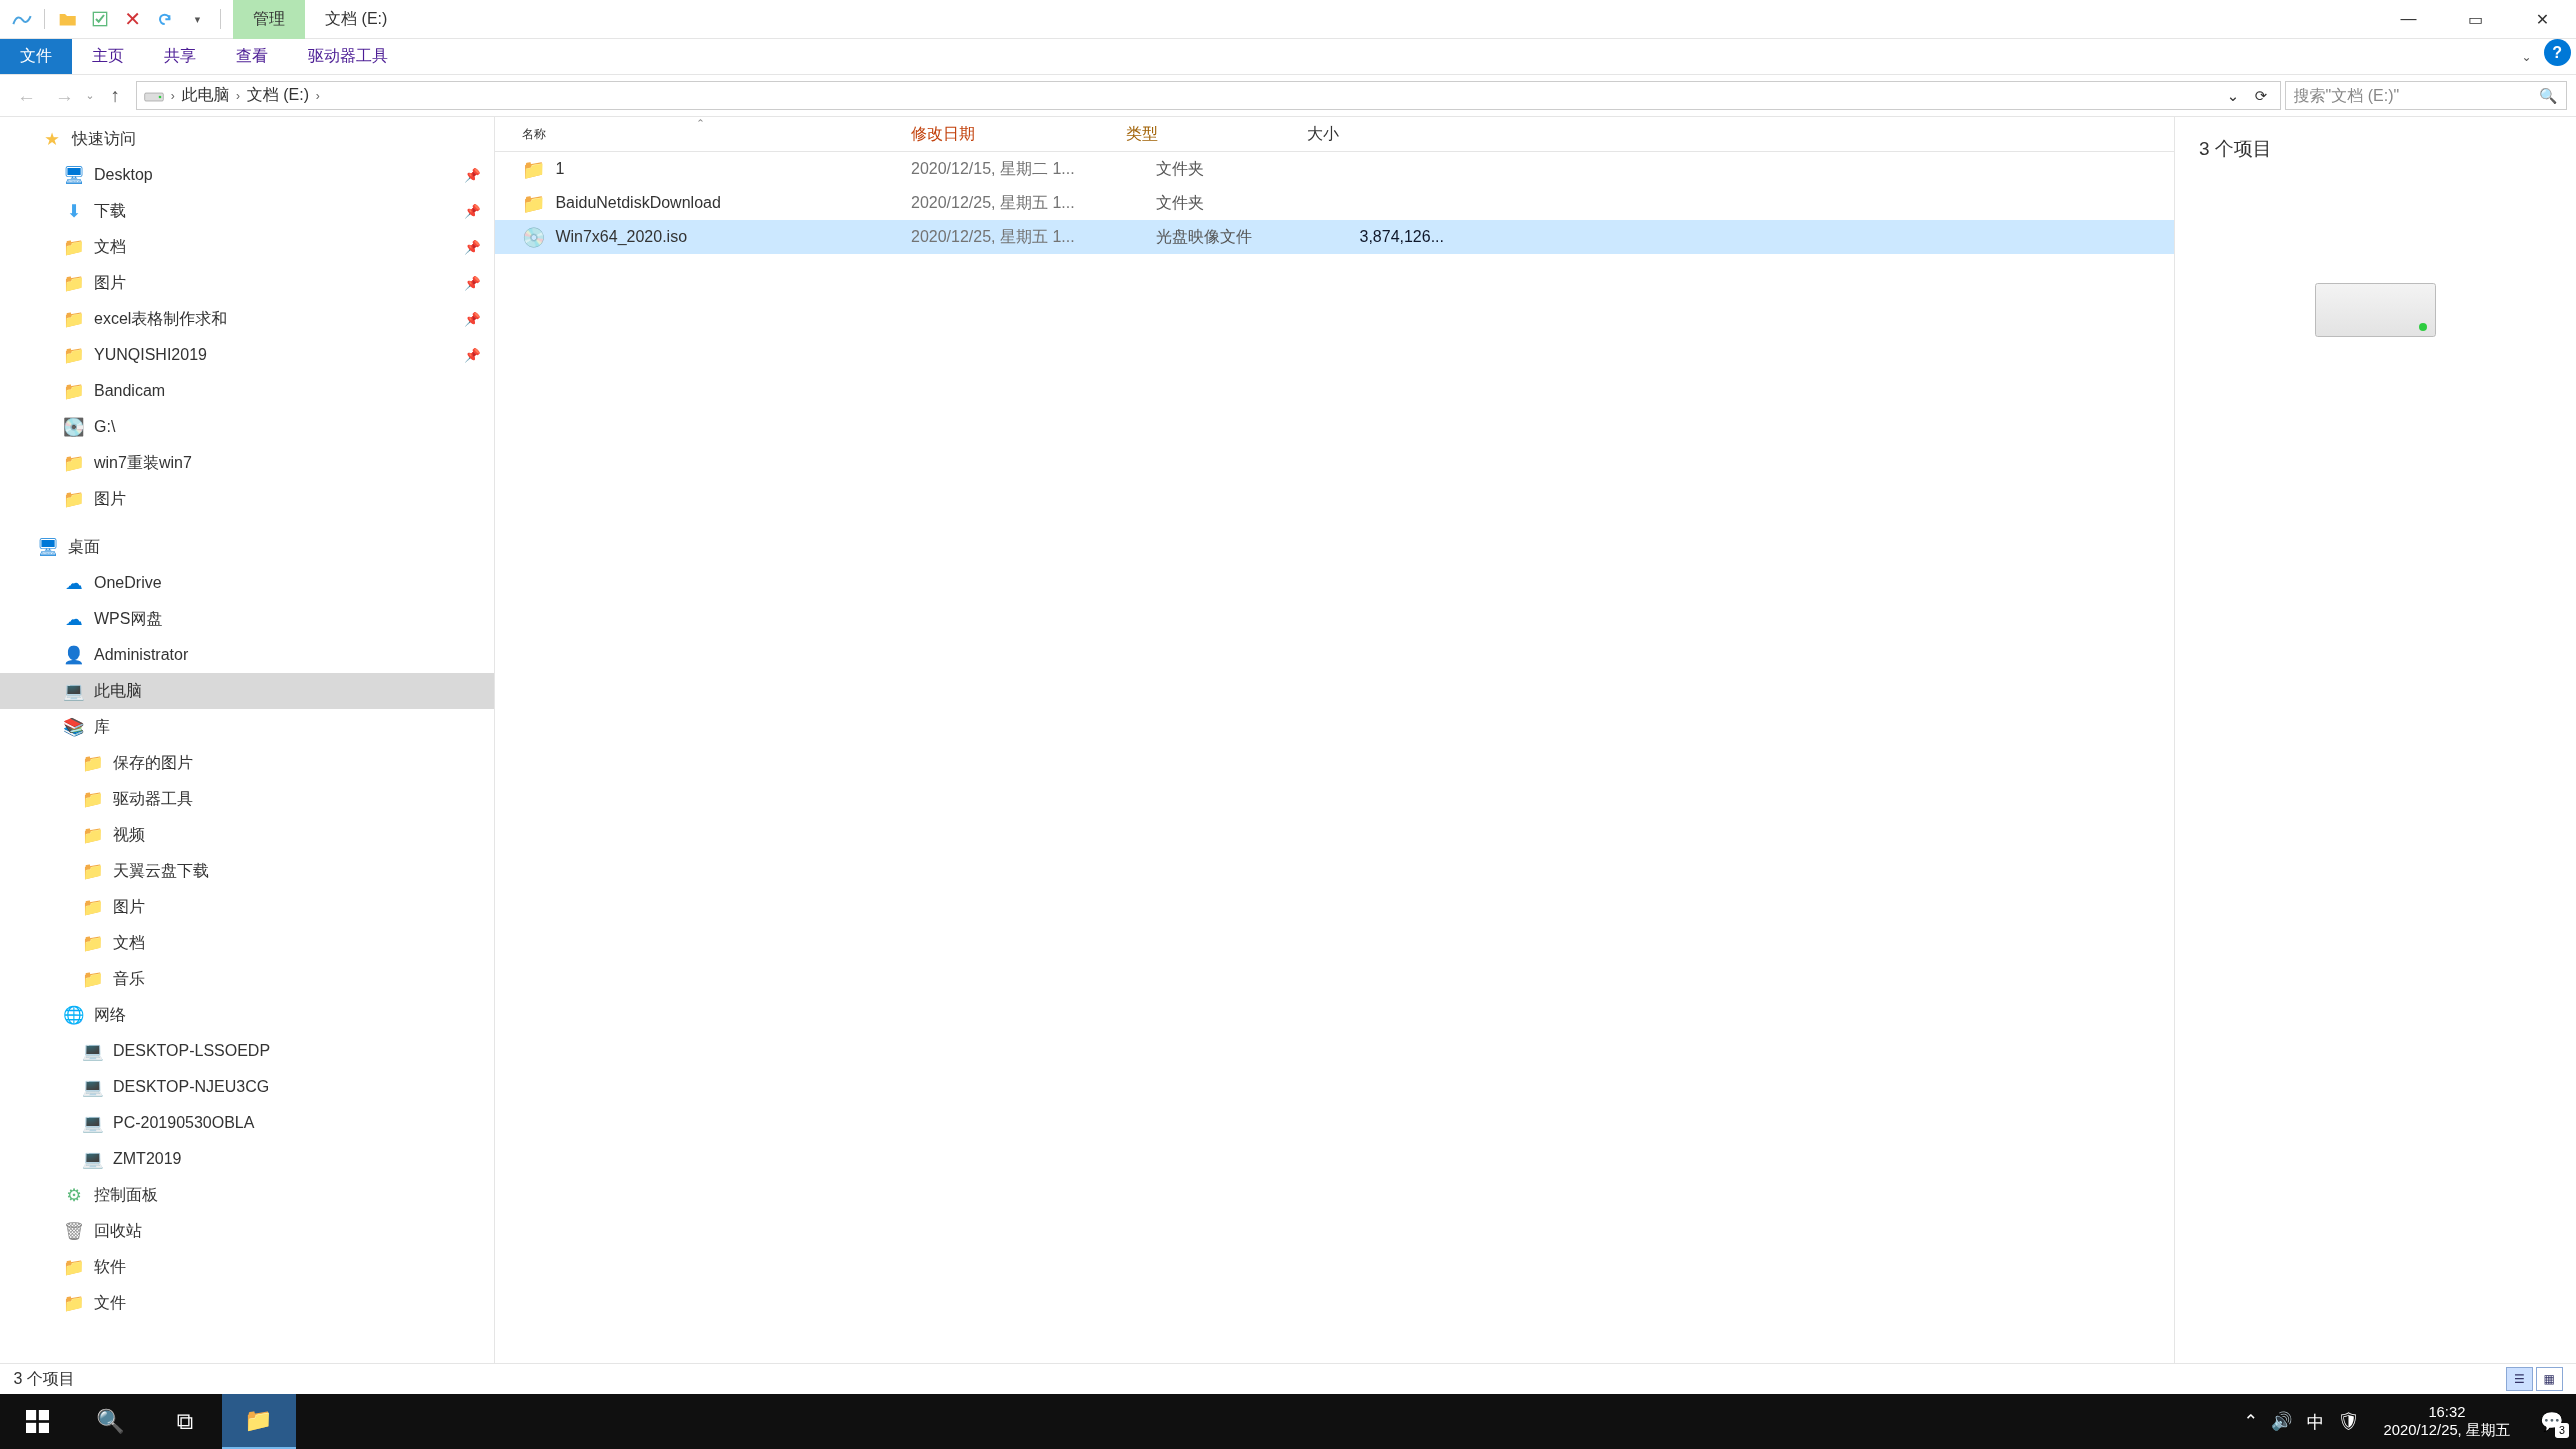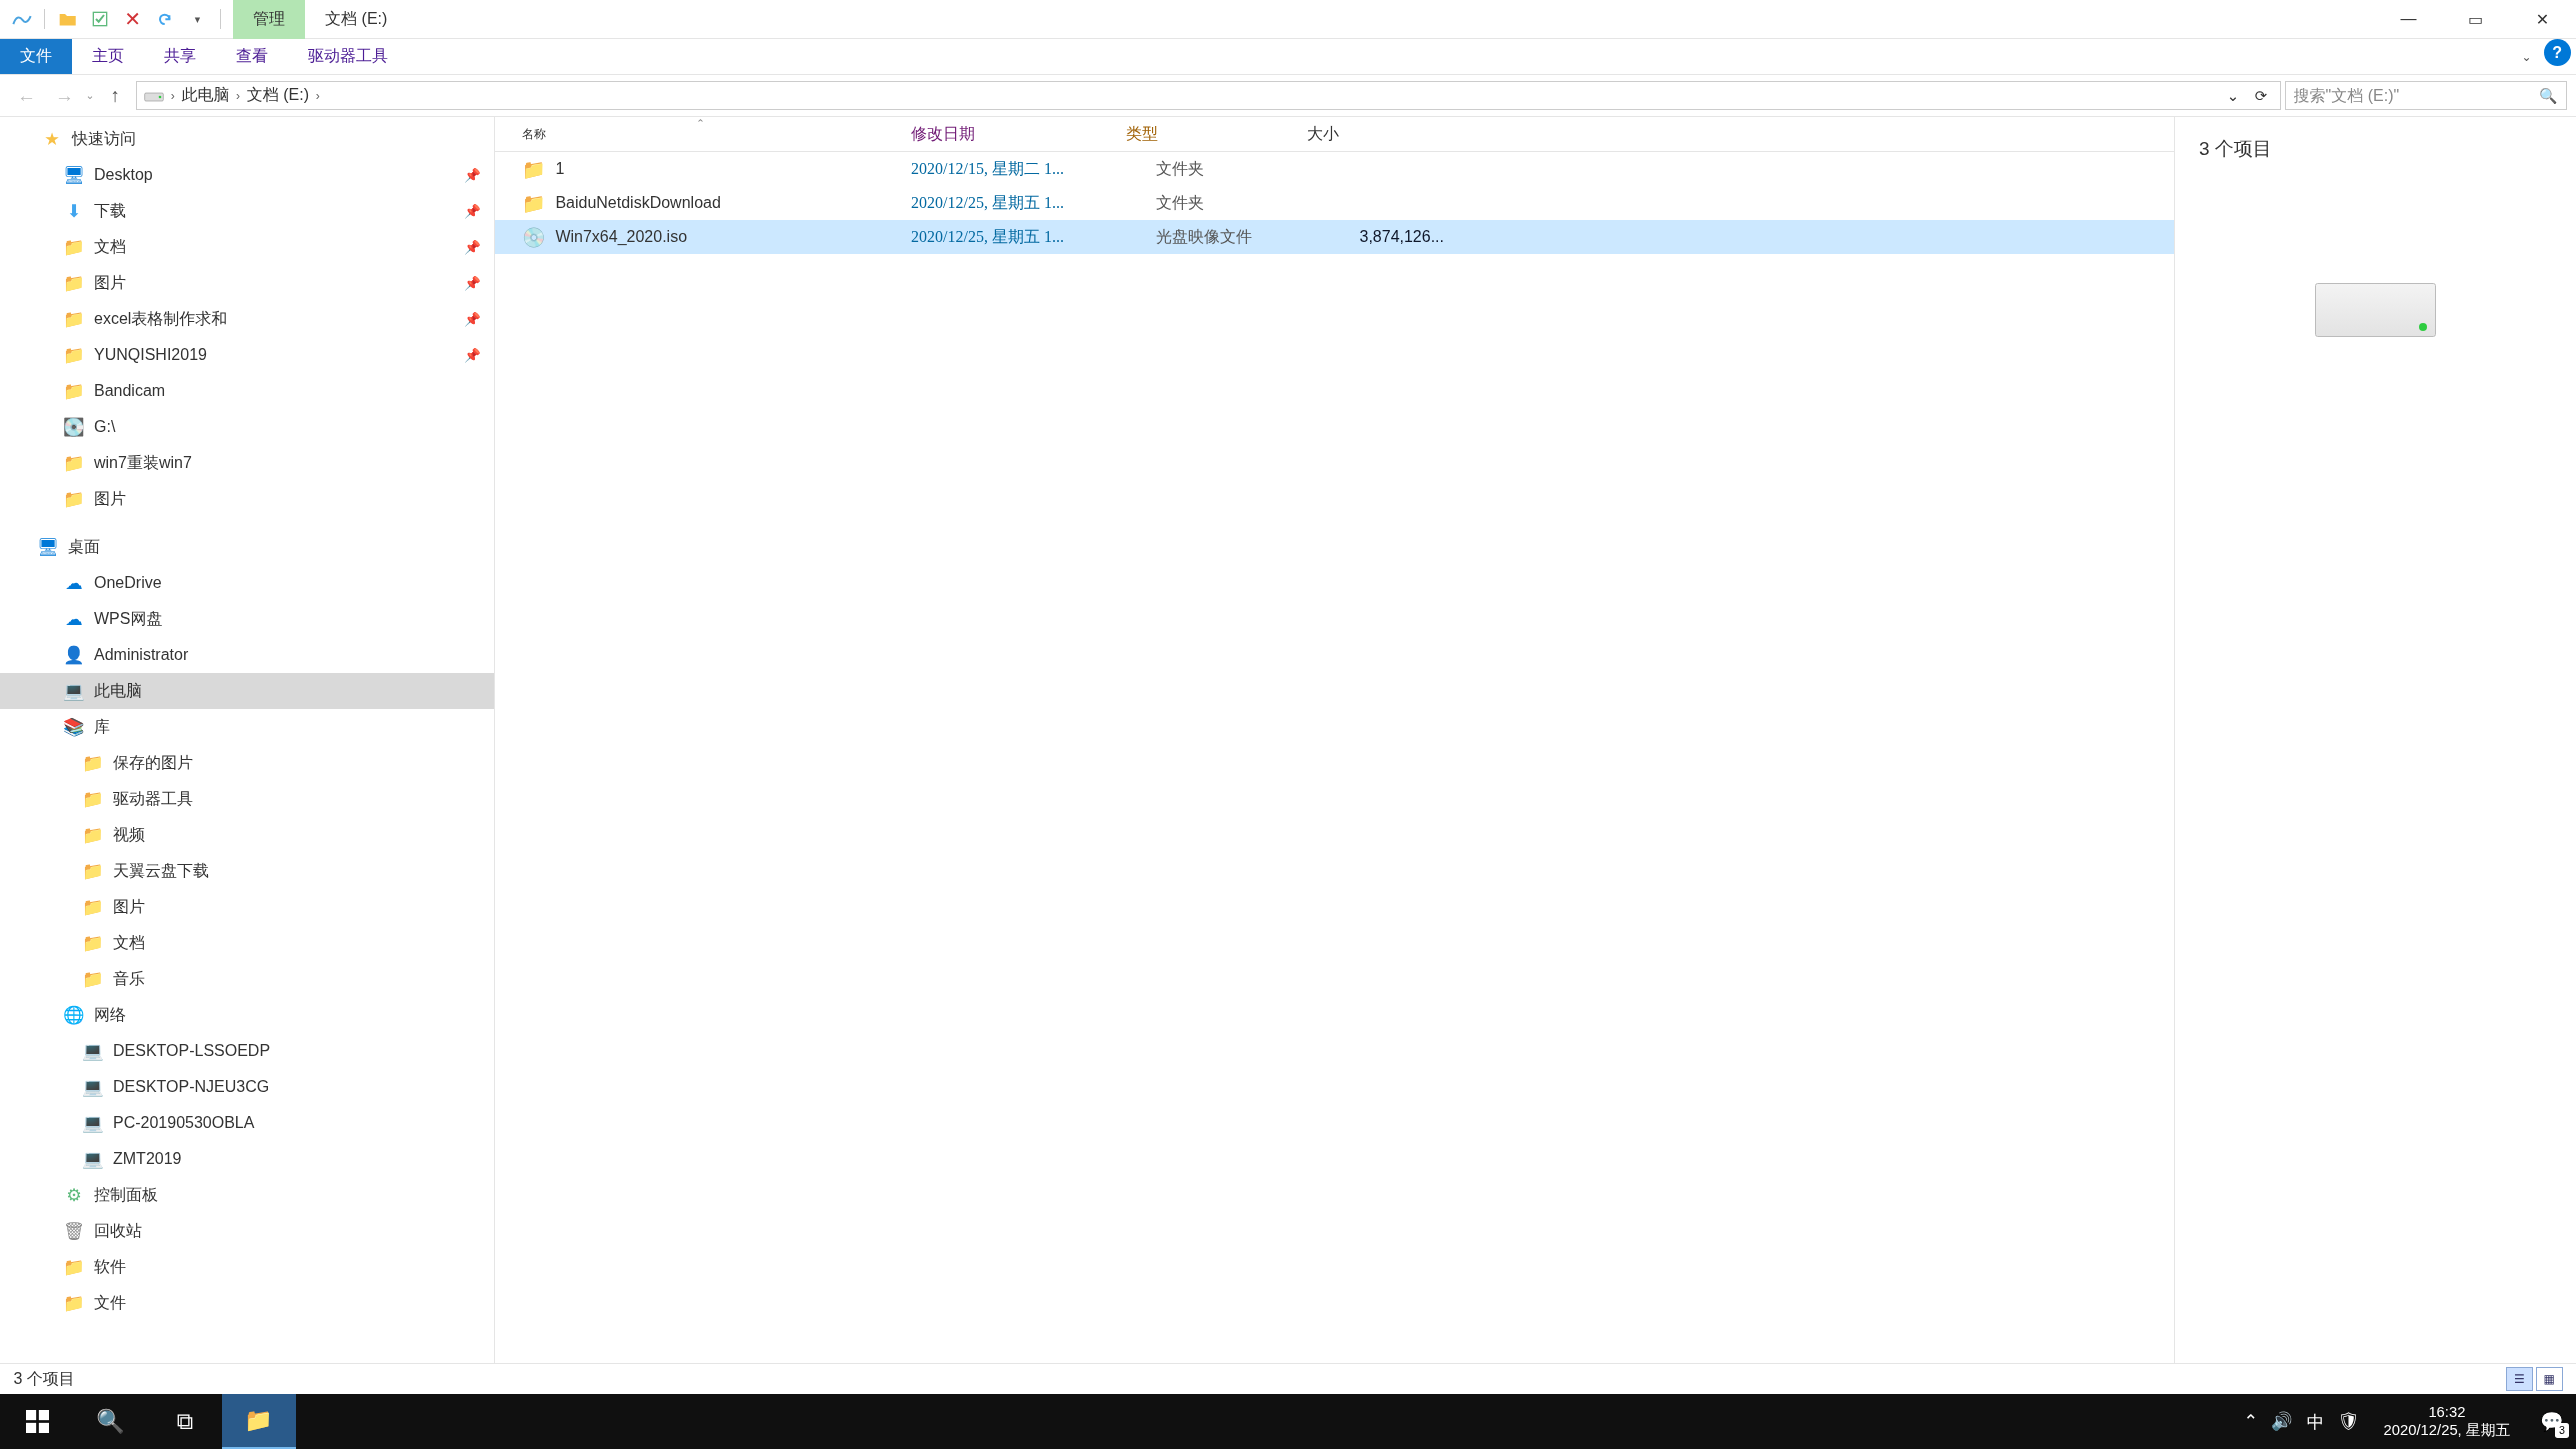--- a/index.html
+++ b/index.html
@@ -50,30 +50,30 @@
 .nav-item.lvl2 { padding-left:62px; }
 .nav-item.selected { background:#d9d9d9; }
 .nav-gap { height:12px; }
 .nav-icon { width:24px; height:24px; margin-right:8px; display:flex; align-items:center; justify-content:center; font-size:17.4px; }
 .pin-icon { position:absolute; right:13.4px; font-size:13.4px; color:#888; }
 
 
 .filelist { flex:1; display:flex; flex-direction:column; background:#fff; }
 .cols-header { height:35px; display:flex; align-items:center; border-bottom:0.7px solid #e5e5e5; padding-left:27px; position:relative; }
 .col-name { width:389px; font-size:12px; color:#333; display:flex; align-items:center; gap:5.4px;}
-.col-date { width:215px; font-size:16px; color:#701a75;font-family:Liberation Serif, serif; }
+.col-date { width:215px; font-size:16px; color:#c2410c;font-family:Liberation Serif, serif; }
 .col-type { width:181px; font-size:16px; color:#a16207; }
 .col-size { width:107px; font-size:16px; color:#333; }
 .sort-ind { position:absolute; left:201px; top:0; font-size:10.7px; color:#888; }
 .files { flex:1; }
 .file-row { height:34px; display:flex; align-items:center; padding-left:27px; font-size:16px; color:#333; }
 .file-row.selected { background:#cce8ff; }
 .file-icon { width:24px; height:24px; margin-right:9.4px; display:flex; align-items:center; justify-content:center; font-size:19px; }
 .fname-cell { width:389px; display:flex; align-items:center; }
-.fdate-cell { width:215px; color:#0369a1;font-family:Liberation Serif, serif; }
+.fdate-cell { width:215px; color:#737373; }
 .ftype-cell { width:181px; color:#555;margin-left:30px; }
 .fsize-cell { width:107px; color:#0f172a; text-align:right; }
 .cursor { position:relative; }
 .cursor::after { content:""; position:absolute; left:121px; top:9.4px; width:14.8px; height:19px; background:transparent; }
 
 
 .preview { width:402px; border-left:0.7px solid #e5e5e5; padding:19px 24px; background:#fff; }
 .preview-title { font-size:19px; color:#333; margin-bottom:121px; }
 .drive-img { width:121px; height:54px; margin:0 auto; background:linear-gradient(#f3f3f3,#e3e3e3); border:0.7px solid #bbb; border-radius:2.7px; position:relative; }
 .drive-img::after { content:""; position:absolute; right:8px; bottom:5.4px; width:8px; height:8px; border-radius:50%; background:#2ecc40; }

